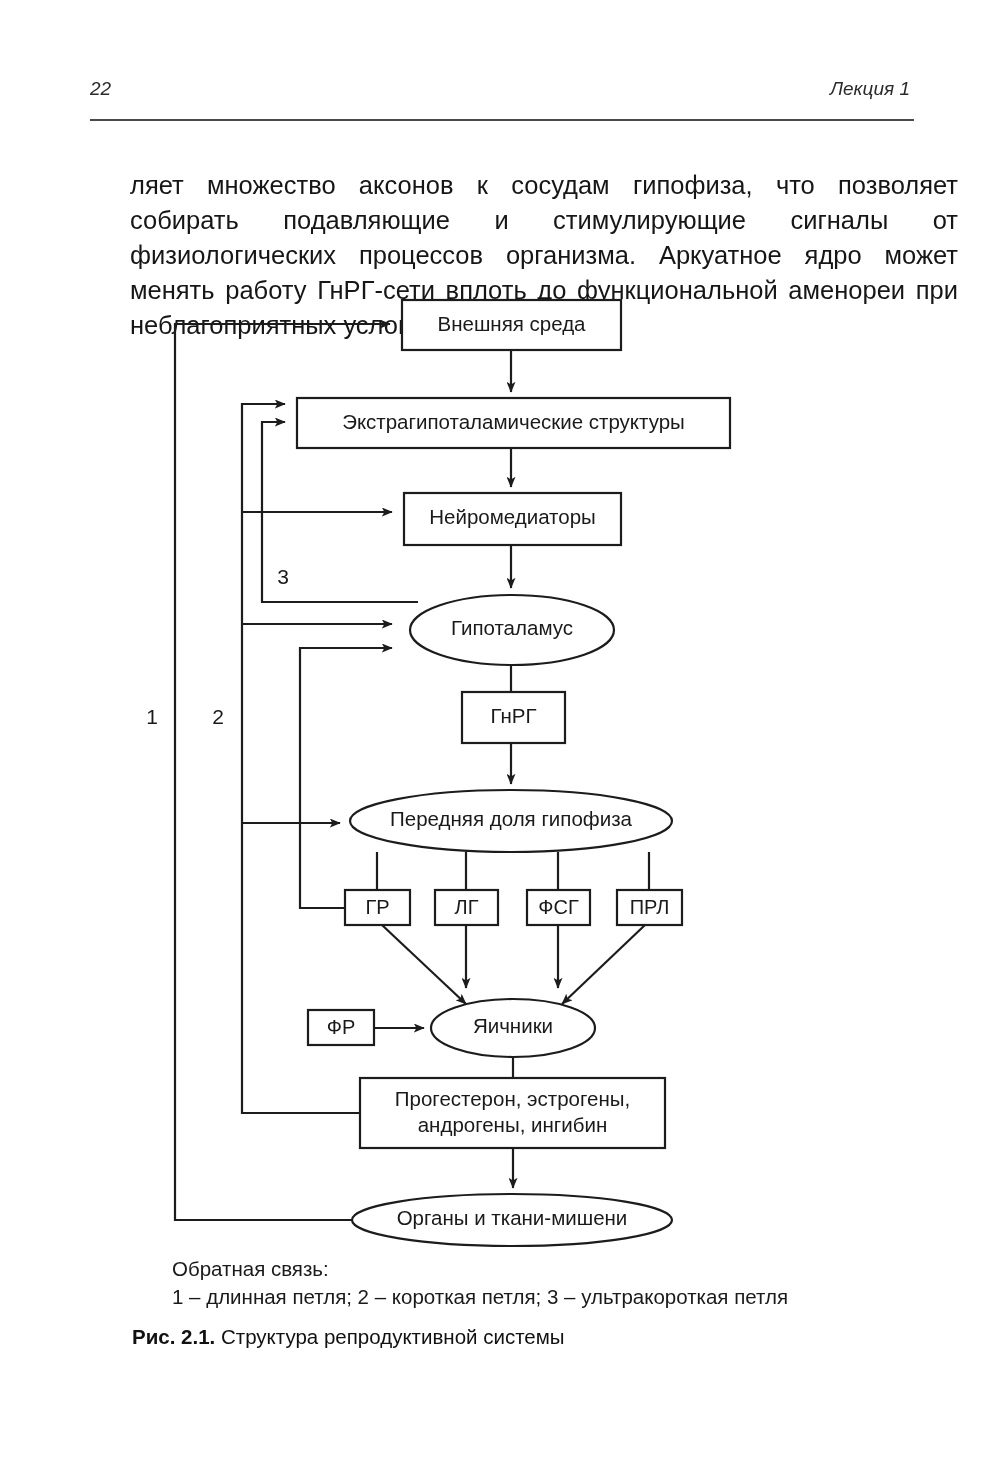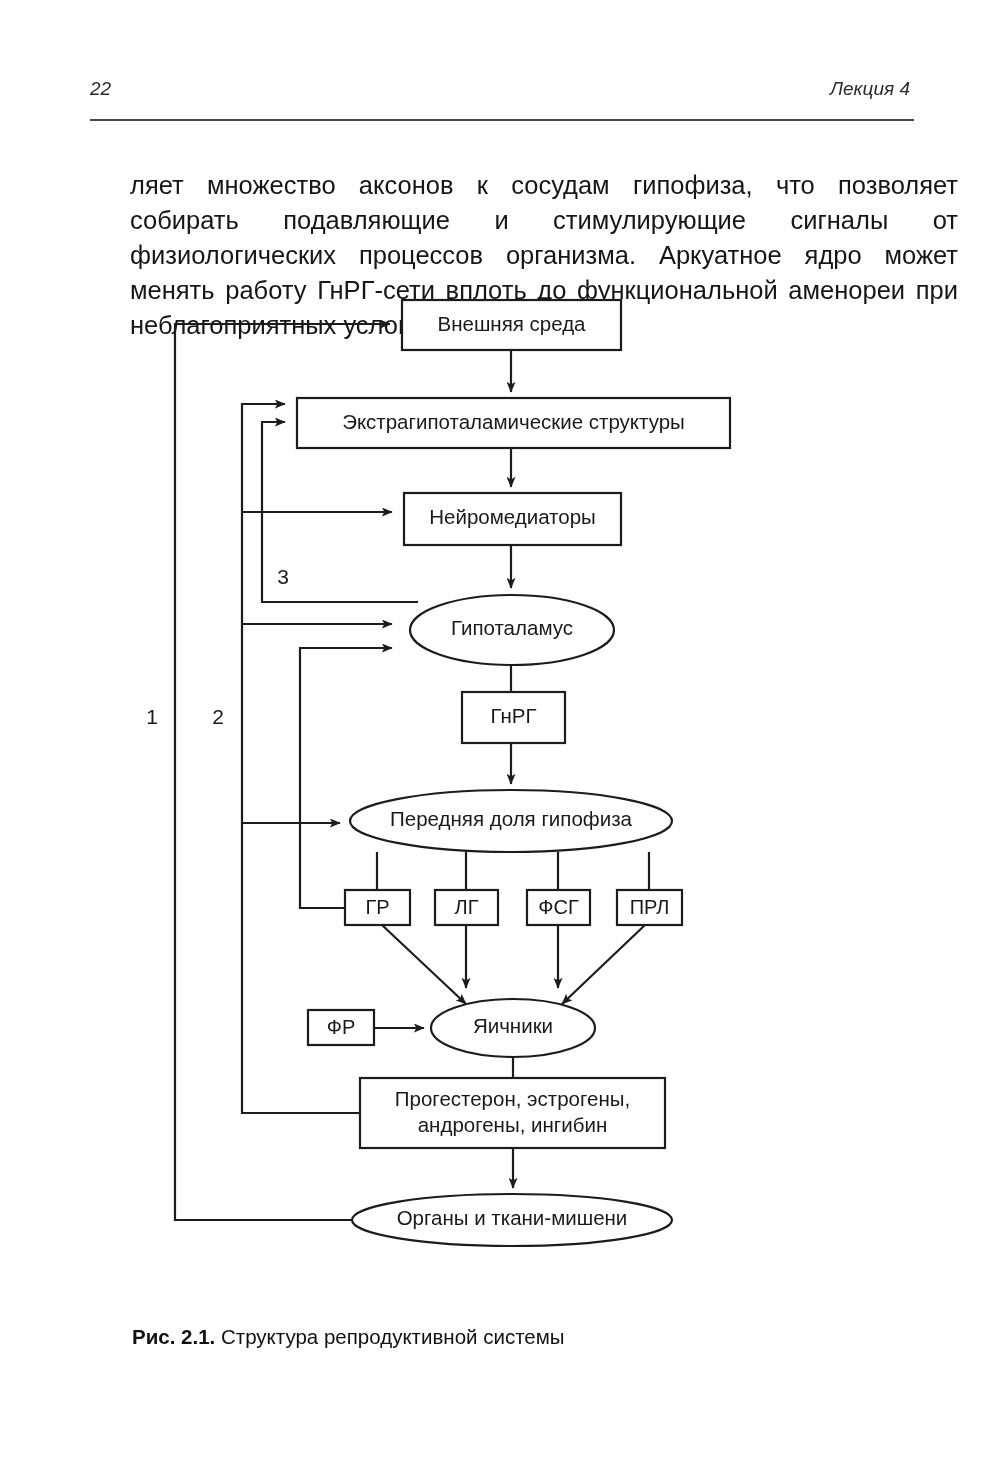--- a/index.html
+++ b/index.html
@@ -69,21 +69,21 @@
   }
   .caption b { font-weight:700; }
 </style>
 </head>
 <body>
 
 <div class="page">
 
   <div class="runhead">
     <span>22</span>
-    <span>Лекция 4</span>
+    <span>Лекция 1</span>
   </div>
   <div class="rule"></div>
 
   <p class="bodytext">ляет множество аксонов к сосудам гипофиза, что позволяет собирать подавляющие и стимулирующие сигналы от физиологических процессов организма. Аркуатное ядро может менять работу ГнРГ-сети вплоть до функциональной аменореи при неблагоприятных условиях.</p>
 
   <div class="figure">
     <svg width="1000" height="975" viewBox="0 0 1000 975" xmlns="http://www.w3.org/2000/svg">
       <defs>
         <marker id="ah" markerWidth="11" markerHeight="9" refX="10.2" refY="4.5" orient="auto" markerUnits="userSpaceOnUse">
           <path d="M0,0 L11,4.5 L0,9 L2.6,4.5 Z" fill="#1c1c1c"></path>
@@ -169,18 +169,22 @@
 
       <ellipse class="shape" cx="512" cy="932" rx="160" ry="26"></ellipse>
       <text class="nodetext" x="512" y="932">Органы и ткани-мишени</text>
 
       <text class="looplabel" x="152" y="430">1</text>
       <text class="looplabel" x="218" y="430">2</text>
       <text class="looplabel" x="283" y="290">3</text>
     </svg>
   </div>
 
+  <div class="legend">
+    <div>Обратная связь:</div>
+    <div>1 – длинная петля; 2 – короткая петля; 3 – ультракороткая петля</div>
+  </div>
 
   <div class="caption">
     <b>Рис. 2.1.</b><span> Структура репродуктивной системы</span>
   </div>
 
 </div>
 
 </body></html>

